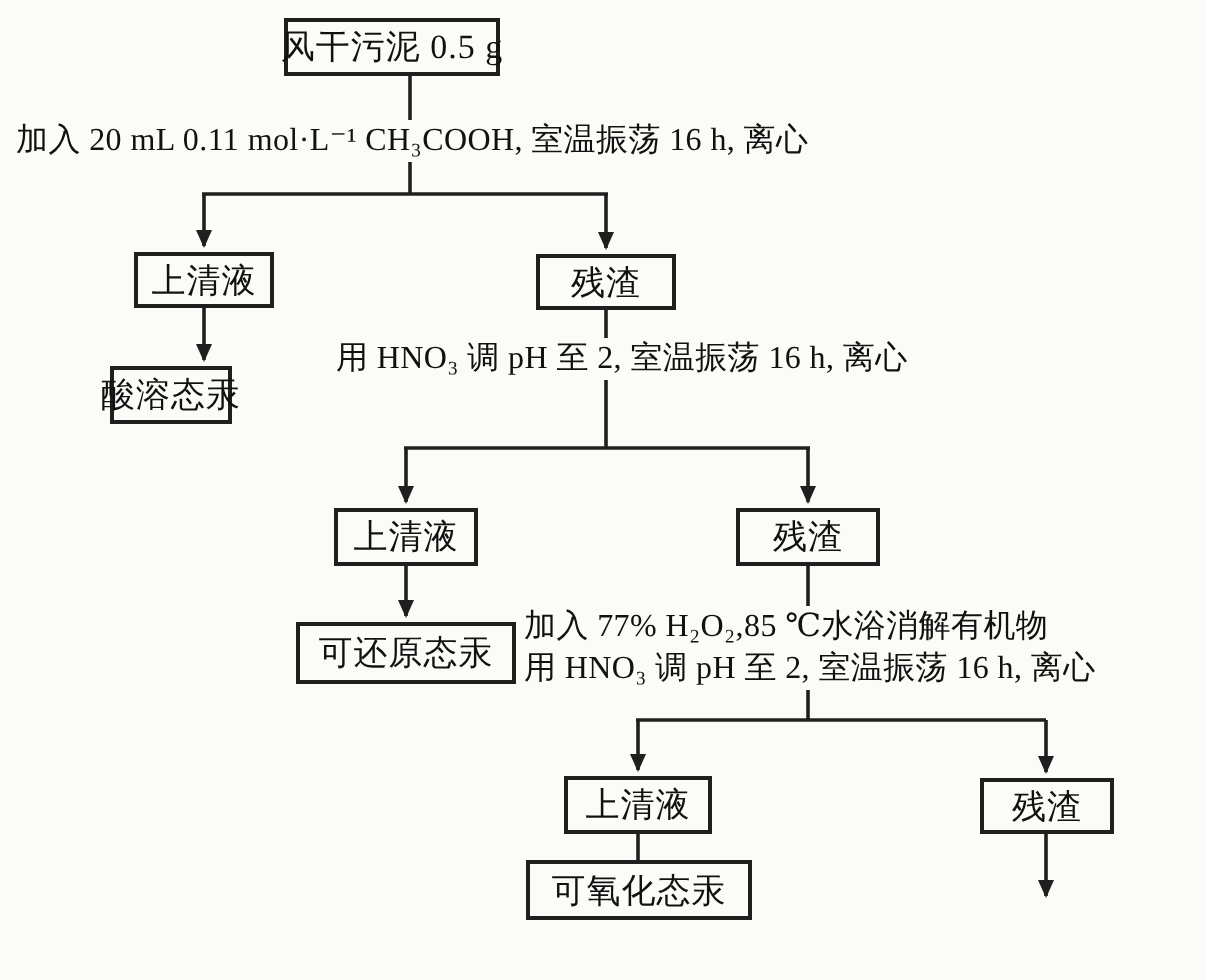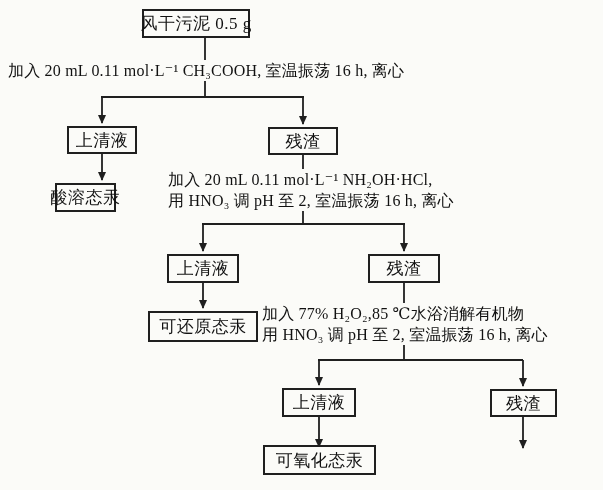--- a/index.html
+++ b/index.html
@@ -56,21 +56,21 @@
   
   .n-sample     {left:142px; top:9px;   width:108px; height:29px;}
   .n-sup1       {left:67px;  top:126px; width:70px;  height:28px;}
   .n-res1       {left:268px; top:127px; width:70px;  height:28px;}
   .n-acid       {left:55px;  top:183px; width:61px;  height:29px;}
   .n-sup2       {left:167px; top:254px; width:72px;  height:29px;}
   .n-res2       {left:368px; top:254px; width:72px;  height:29px;}
   .n-reducible  {left:148px; top:311px; width:110px; height:31px;text-align:center;}
   .n-sup3       {left:282px; top:388px; width:74px;  height:29px;}
   .n-res3       {left:490px; top:389px; width:67px;  height:28px;}
-  .n-oxidizable {left:263px; top:445px; width:113px; height:30px;}
+  .n-oxidizable {left:263px; top:430px; width:113px; height:30px;}
   .n-residual   {left:475px; top:451px; width:95px;  height:29px;}
   
   .t-step1{left:8px;   top:60px;}
   .t-step2{left:168px; top:169px;}
   .t-step3{left:262px; top:303px;}
 </style>
 </head>
 <body>
 
 <div class="canvas">
@@ -113,21 +113,20 @@
   <div class="node n-res2">残渣</div>
   <div class="node n-reducible">可还原态汞</div>
   <div class="node n-sup3">上清液</div>
   <div class="node n-res3">残渣</div>
   <div class="node n-oxidizable">可氧化态汞</div>
 
   <div class="steptext t-step1">
     <div>加入 20 mL 0.11 mol·L⁻¹ CH₃COOH, 室温振荡 16 h, 离心</div>
   </div>
   <div class="steptext t-step2">
-    <div>加入 20 mL 0.11 mol·L⁻¹ NH₂OH·HCl,</div>
     <div>用 HNO₃ 调 pH 至 2, 室温振荡 16 h, 离心</div>
   </div>
   <div class="steptext t-step3">
     <div>加入 77% H₂O₂,85 ℃水浴消解有机物</div>
     <div>用 HNO₃ 调 pH 至 2, 室温振荡 16 h, 离心</div>
   </div>
 
 </div>
 
 </body></html>

